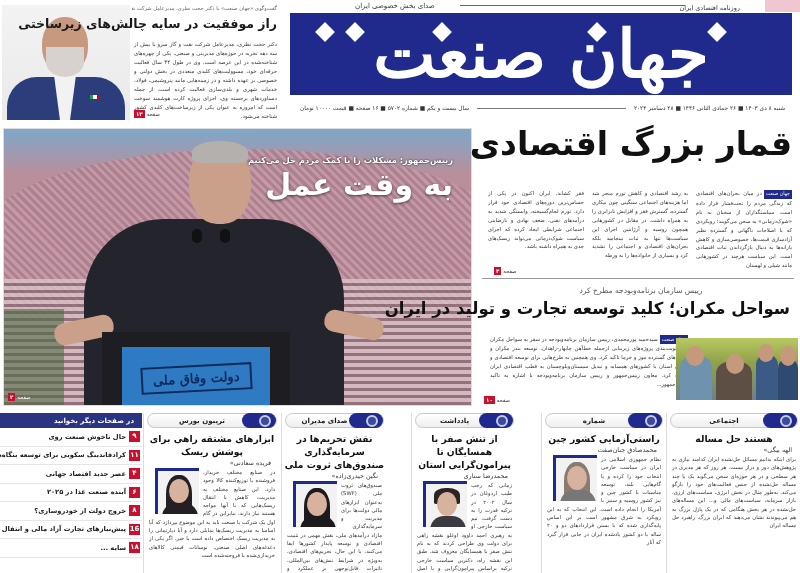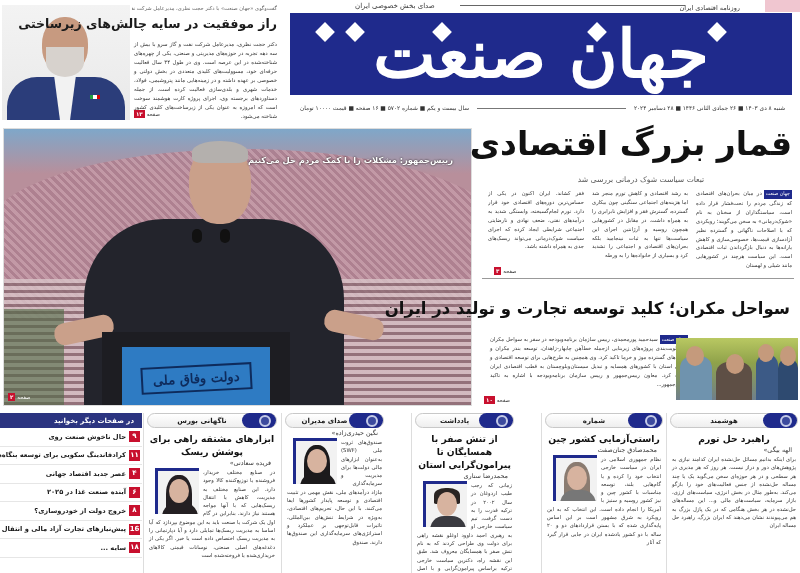--- a/index.html
+++ b/index.html
@@ -148,42 +148,43 @@
   <div class="arm-r"></div>
   <div class="person-head"></div>
   <div class="person-hair"></div>
   <div class="mic" style="left:188px;top:100px;"></div>
   <div class="mic" style="left:216px;top:100px;"></div>
   <div class="podium"></div>
   <div class="podium-panel">
     <span class="podium-logo">دولت وفاق ملی</span>
   </div>
   <div class="hero-kicker">رییس‌جمهور: مشکلات را با کمک مردم حل می‌کنیم</div>
+  <div class="hero-title">به وقت عمل</div>
   <span class="page-ref">
     <span>صفحه</span>
     <span class="num">۲</span>
   </span>
 </div>
 
 <div class="lead">
   <div class="lead-title">قمار بزرگ اقتصادی</div>
-  <div class="lead-sub">تبعات سیاست شوک درمانی بررسی شد</div>
   <div class="lead-cols">
     <div class="lead-col"><span class="byline-chip">جهان صنعت</span><span>در میان بحران‌های اقتصادی که زندگی مردم را تحت‌فشار قرار داده است، سیاستگذاران از سخنان به نام «شوک‌درمانی» به سخن می‌گویند؛ رویکردی که با اصلاحات ناگهانی و گسترده نظیر آزادسازی قیمت‌ها، خصوصی‌سازی و کاهش یارانه‌ها به دنبال بازگرداندن ثبات اقتصادی است. این سیاست هرچند در کشورهایی مانند شیلی و لهستان</span></div>
     <div class="lead-col">به رشد اقتصادی و کاهش تورم منجر شد اما هزینه‌های اجتماعی سنگینی چون بیکاری گسترده، گسترش فقر و افزایش نابرابری را به همراه داشت. در مقابل در کشورهایی همچون روسیه و آرژانتین اجرای این سیاست‌ها تنها به ثبات نینجامید بلکه بحران‌های اقتصادی و اجتماعی را تشدید کرد و بسیاری از خانواده‌ها را به ورطه</div>
     <div class="lead-col">فقر کشاند. ایران اکنون در یکی از حساس‌ترین دوره‌های اقتصادی خود قرار دارد. تورم لجام‌گسیخته، وابستگی شدید به درآمدهای نفتی، ضعف نهادی و نارضایتی اجتماعی شرایطی ایجاد کرده که اجرای سیاست شوک‌درمانی می‌تواند ریسک‌های جدی به همراه داشته باشد.</div>
   </div>
   <span class="page-ref">
     <span>صفحه</span>
     <span class="num">۳</span>
   </span>
 </div>
 <div class="hr-lead"></div>
 
 <div class="makran">
+  <div class="makran-kicker">رییس سازمان برنامه‌وبودجه مطرح کرد</div>
   <div class="makran-title">سواحل مکران؛ کلید توسعه تجارت و تولید در ایران</div>
   <div class="makran-body"><span class="byline-chip">جهان صنعت</span><span>سیدحمید پورمحمدی، رییس سازمان برنامه‌وبودجه در سفر به سواحل مکران بر اولویت‌بندی پروژه‌های زیربنایی ازجمله خط‌آهن چابهار-زاهدان، توسعه بندر مکران و کشت‌های گسترده موز و خرما تاکید کرد. وی همچنین به طرح‌هایی برای توسعه اقتصادی و تجاری استان با کشورهای همسایه و تبدیل سیستان‌وبلوچستان به قطب اقتصادی ایران اشاره کرد. معاون رییس‌جمهور و رییس سازمان برنامه‌وبودجه با اشاره به تاکید رییس‌جمهور...</span></div>
   <div class="makran-photo">
     <div class="p" style="left:4px;width:32px;height:44px;background:#6f93ae;"></div>
     <div class="h" style="left:10px;top:8px;width:18px;height:20px;"></div>
     <div class="p" style="left:40px;width:36px;height:38px;background:#5e4f45;"></div>
     <div class="h" style="left:50px;top:16px;width:18px;height:20px;"></div>
     <div class="p" style="left:80px;width:22px;height:46px;background:#3c5a86;"></div>
     <div class="h" style="left:82px;top:6px;width:16px;height:18px;"></div>
     <div class="p" style="left:102px;width:20px;height:42px;background:#2e4a70;"></div>
@@ -194,23 +195,23 @@
     <span class="num">۱۰</span>
   </span>
 </div>
 
 <div class="bottom">
 
   <div class="col" style="left:668px;width:132px;">
     <div class="col-header">
       <div class="tab"></div>
       <div class="logo-ic"></div>
-      <span class="label">هوشمند</span>
-    </div>
-    <div class="col-title">راهبرد حل تورم</div>
+      <span class="label">اجتماعی</span>
+    </div>
+    <div class="col-title">هستند حل مساله</div>
     <div class="col-author">الهه بیگی»</div>
     <div class="col-body">برای اینکه بدانیم مسائل حل‌نشده ایران کدامند نیازی به پژوهش‌های دور و دراز نیست. هر روز که هر مدیری در هر سطحی و در هر حوزه‌ای سخن می‌گوید یک یا چند مساله حل‌نشده از جنس فعالیت‌های خود را بازگو می‌کند. به‌طور مثال در بخش انرژی، سیاست‌های ارزی، بازار سرمایه، سیاست‌های مالی و... این مساله‌های حل‌نشده در هر بخش هنگامی که در یک پازل بزرگ به هم می‌پیوندند نشان می‌دهند که ایران بزرگ، راهبرد حل مساله ایران</div>
   </div>
   <div class="col-sep" style="left:666px;"></div>
 
   <div class="col" style="left:543px;width:122px;">
     <div class="col-header">
       <div class="tab"></div>
       <div class="logo-ic"></div>
       <span class="label">شماره</span>
@@ -246,37 +247,38 @@
     </div>
   </div>
   <div class="col-sep" style="left:411px;"></div>
 
   <div class="col" style="left:283px;width:103px;">
     <div class="col-header">
       <div class="tab"></div>
       <div class="logo-ic"></div>
       <span class="label">صدای مدیران</span>
     </div>
+    <div class="col-title">نقش تحریم‌ها در سرمایه‌گذاری صندوق‌های ثروت ملی</div>
     <div class="col-author">نگین حیدری‌زاده»</div>
     <div class="col-body">
       <div class="portrait">
         <div class="hair" style="background:#1c1a1c;"></div>
         <div class="face"></div>
         <div class="torso" style="background:#1c1a1c;"></div>
       </div>
       <span>صندوق‌های ثروت ملی (SWF) به‌عنوان ابزارهای مالی دولت‌ها برای مدیریت و سرمایه‌گذاری مازاد درآمدهای ملی، نقش مهمی در تثبیت اقتصادی و توسعه پایدار کشورها ایفا می‌کنند. با این حال، تحریم‌های اقتصادی، به‌ویژه در شرایط تنش‌های بین‌المللی، تاثیرات قابل‌توجهی بر عملکرد و استراتژی‌های سرمایه‌گذاری این صندوق‌ها دارند. صندوق</span>
     </div>
   </div>
   <div class="col-sep" style="left:281px;"></div>
 
   <div class="col" style="left:145px;width:134px;">
     <div class="col-header">
       <div class="tab"></div>
       <div class="logo-ic"></div>
-      <span class="label">ناگهانی بورس</span>
+      <span class="label">تریبون بورس</span>
     </div>
     <div class="col-title">ابزارهای مشتقه راهی برای پوشش ریسک</div>
     <div class="col-author">فریده سعادتی»</div>
     <div class="col-body">
       <div class="portrait">
         <div class="hair" style="background:#241f22;"></div>
         <div class="face"></div>
         <div class="torso" style="background:#241f22;"></div>
       </div>
       <span>در صنایع مختلف خریدار، فروشنده یا توزیع‌کننده کالا وجود دارد. این صنایع مختلف به مدیریت، کاهش یا انتقال ریسک‌هایی که با آنها مواجه هستند نیاز دارند. بنابراین در گام اول یک شرکت یا صنعت باید به این موضوع بپردازد که آیا اساسا به مدیریت ریسک‌ها تمایلی دارد و آیا دپارتمانی را به مدیریت ریسک اختصاص داده است یا خیر. اگر یکی از دغدغه‌های اصلی صنعتی، نوسانات قیمتی کالاهای خریداری‌شده یا فروخته‌شده است</span>

